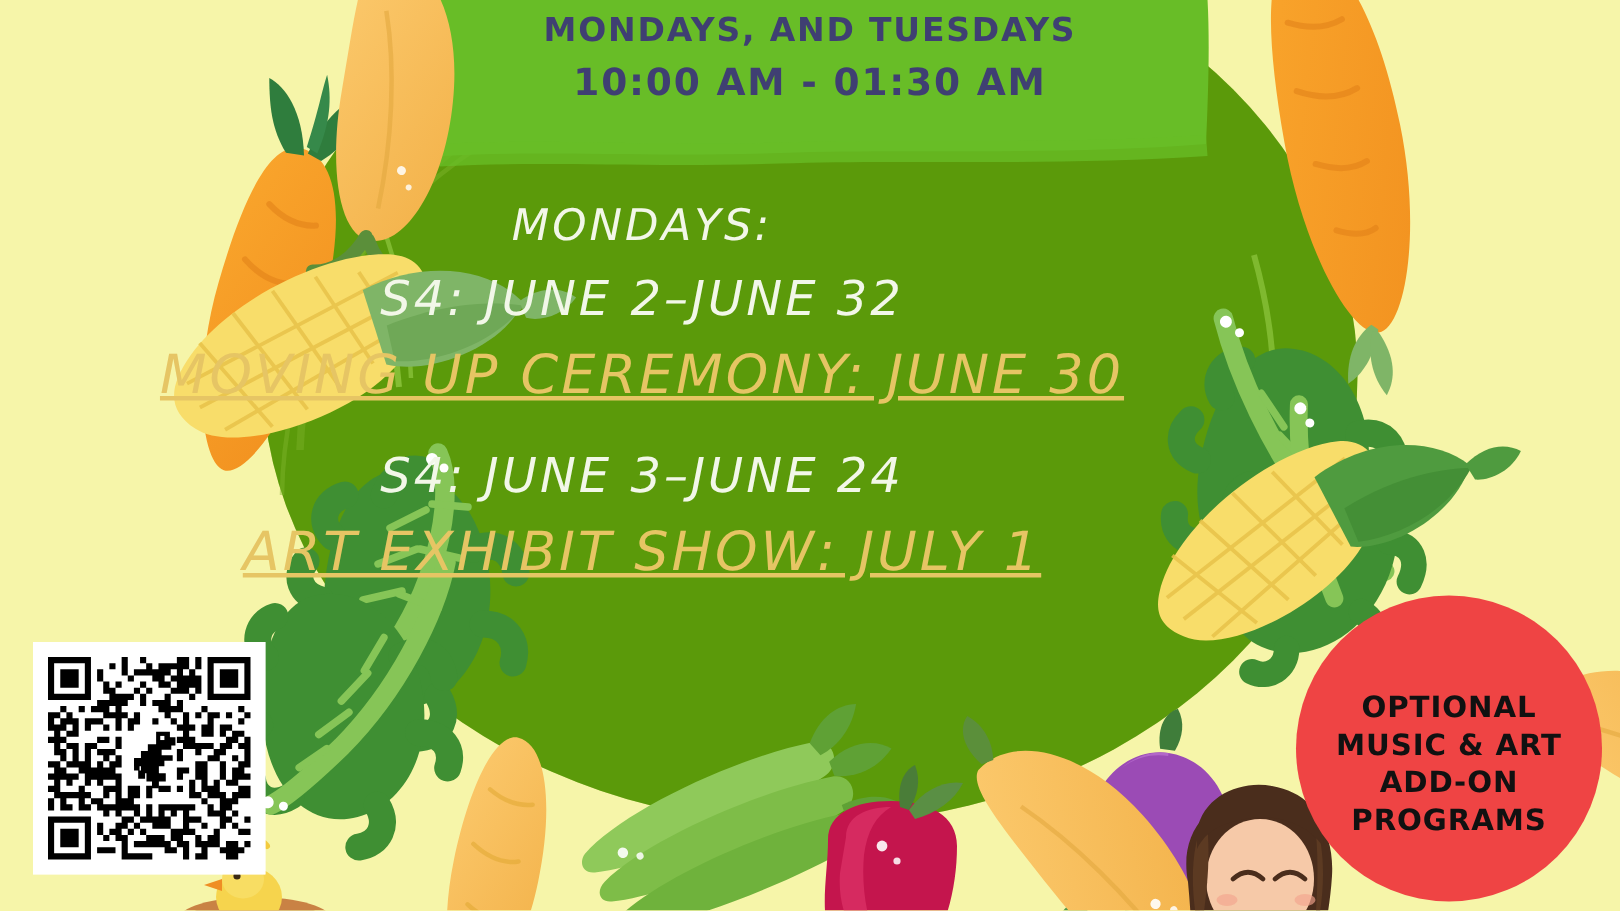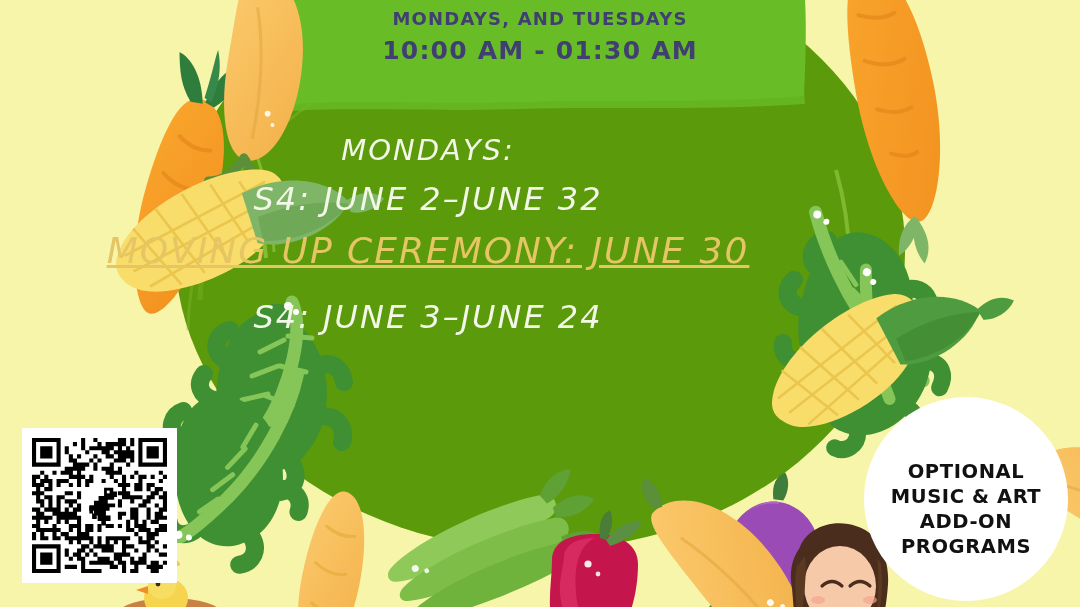--- a/index.html
+++ b/index.html
@@ -18,42 +18,42 @@
     text-align:center;
     font-family:"DejaVu Sans", sans-serif;
     font-weight:700;
     letter-spacing:1.2px;
     color:#3f3f72;
     z-index:30;
     pointer-events:none;
   }
   .hdr-line{line-height:1.0;}
   #hdr-l1{font-size:27px;padding-top:6px;}
-  #hdr-l2{font-size:18px;padding-top:10px;}
+  #hdr-l2{font-size:22px;padding-top:10px;}
   #hdr-l3{font-size:25px;padding-top:10px;}
   .white{color:#ffffff;}
 
   .body-block{
     position:absolute;width:856px;text-align:center;z-index:30;
     font-family:"DejaVu Sans", sans-serif;
     font-style:italic;font-weight:400;letter-spacing:2px;
   }
   .ln{line-height:1.0;white-space:nowrap;}
   .ln-title{font-size:29px;color:#f2f7e8;}
   .ln-dates{font-size:32px;color:#f2f7e8;margin-top:18px;}
   .ln-note{font-size:36px;color:#e6c564;margin-top:18px;text-decoration:underline;}
 
   #block-mon{top:136px;}
   #block-tue{top:283px;}
 
   
   #badge{
     position:absolute;left:864px;top:397px;width:204px;height:204px;
     border-radius:50%;
-    background:#ffffff;
+    background:#ef4444;
     z-index:28;
     display:flex;flex-direction:column;align-items:center;justify-content:center;
     box-sizing:border-box;
     padding-top:22px;
   }
   #badge div{
     font-family:"DejaVu Sans", sans-serif;
     font-weight:700;font-size:19.5px;letter-spacing:0.6px;color:#111;
     line-height:1.28;white-space:nowrap;
   }
@@ -315,20 +315,21 @@
   </div>
 
   <div class="body-block" id="block-mon">
     <div class="ln ln-title">MONDAYS:</div>
     <div class="ln ln-dates">S4: JUNE 2–JUNE 32</div>
     <div class="ln ln-note">MOVING UP CEREMONY: JUNE 30</div>
   </div>
 
   <div class="body-block" id="block-tue">
     <div class="ln ln-dates">S4: JUNE 3–JUNE 24</div>
+    <div class="ln ln-note">ART EXHIBIT SHOW: JULY 1</div>
   </div>
 
   <div id="badge">
     <div>OPTIONAL</div>
     <div>MUSIC &amp; ART</div>
     <div>ADD-ON</div>
     <div>PROGRAMS</div>
   </div>
 
   <div id="qr-card">

